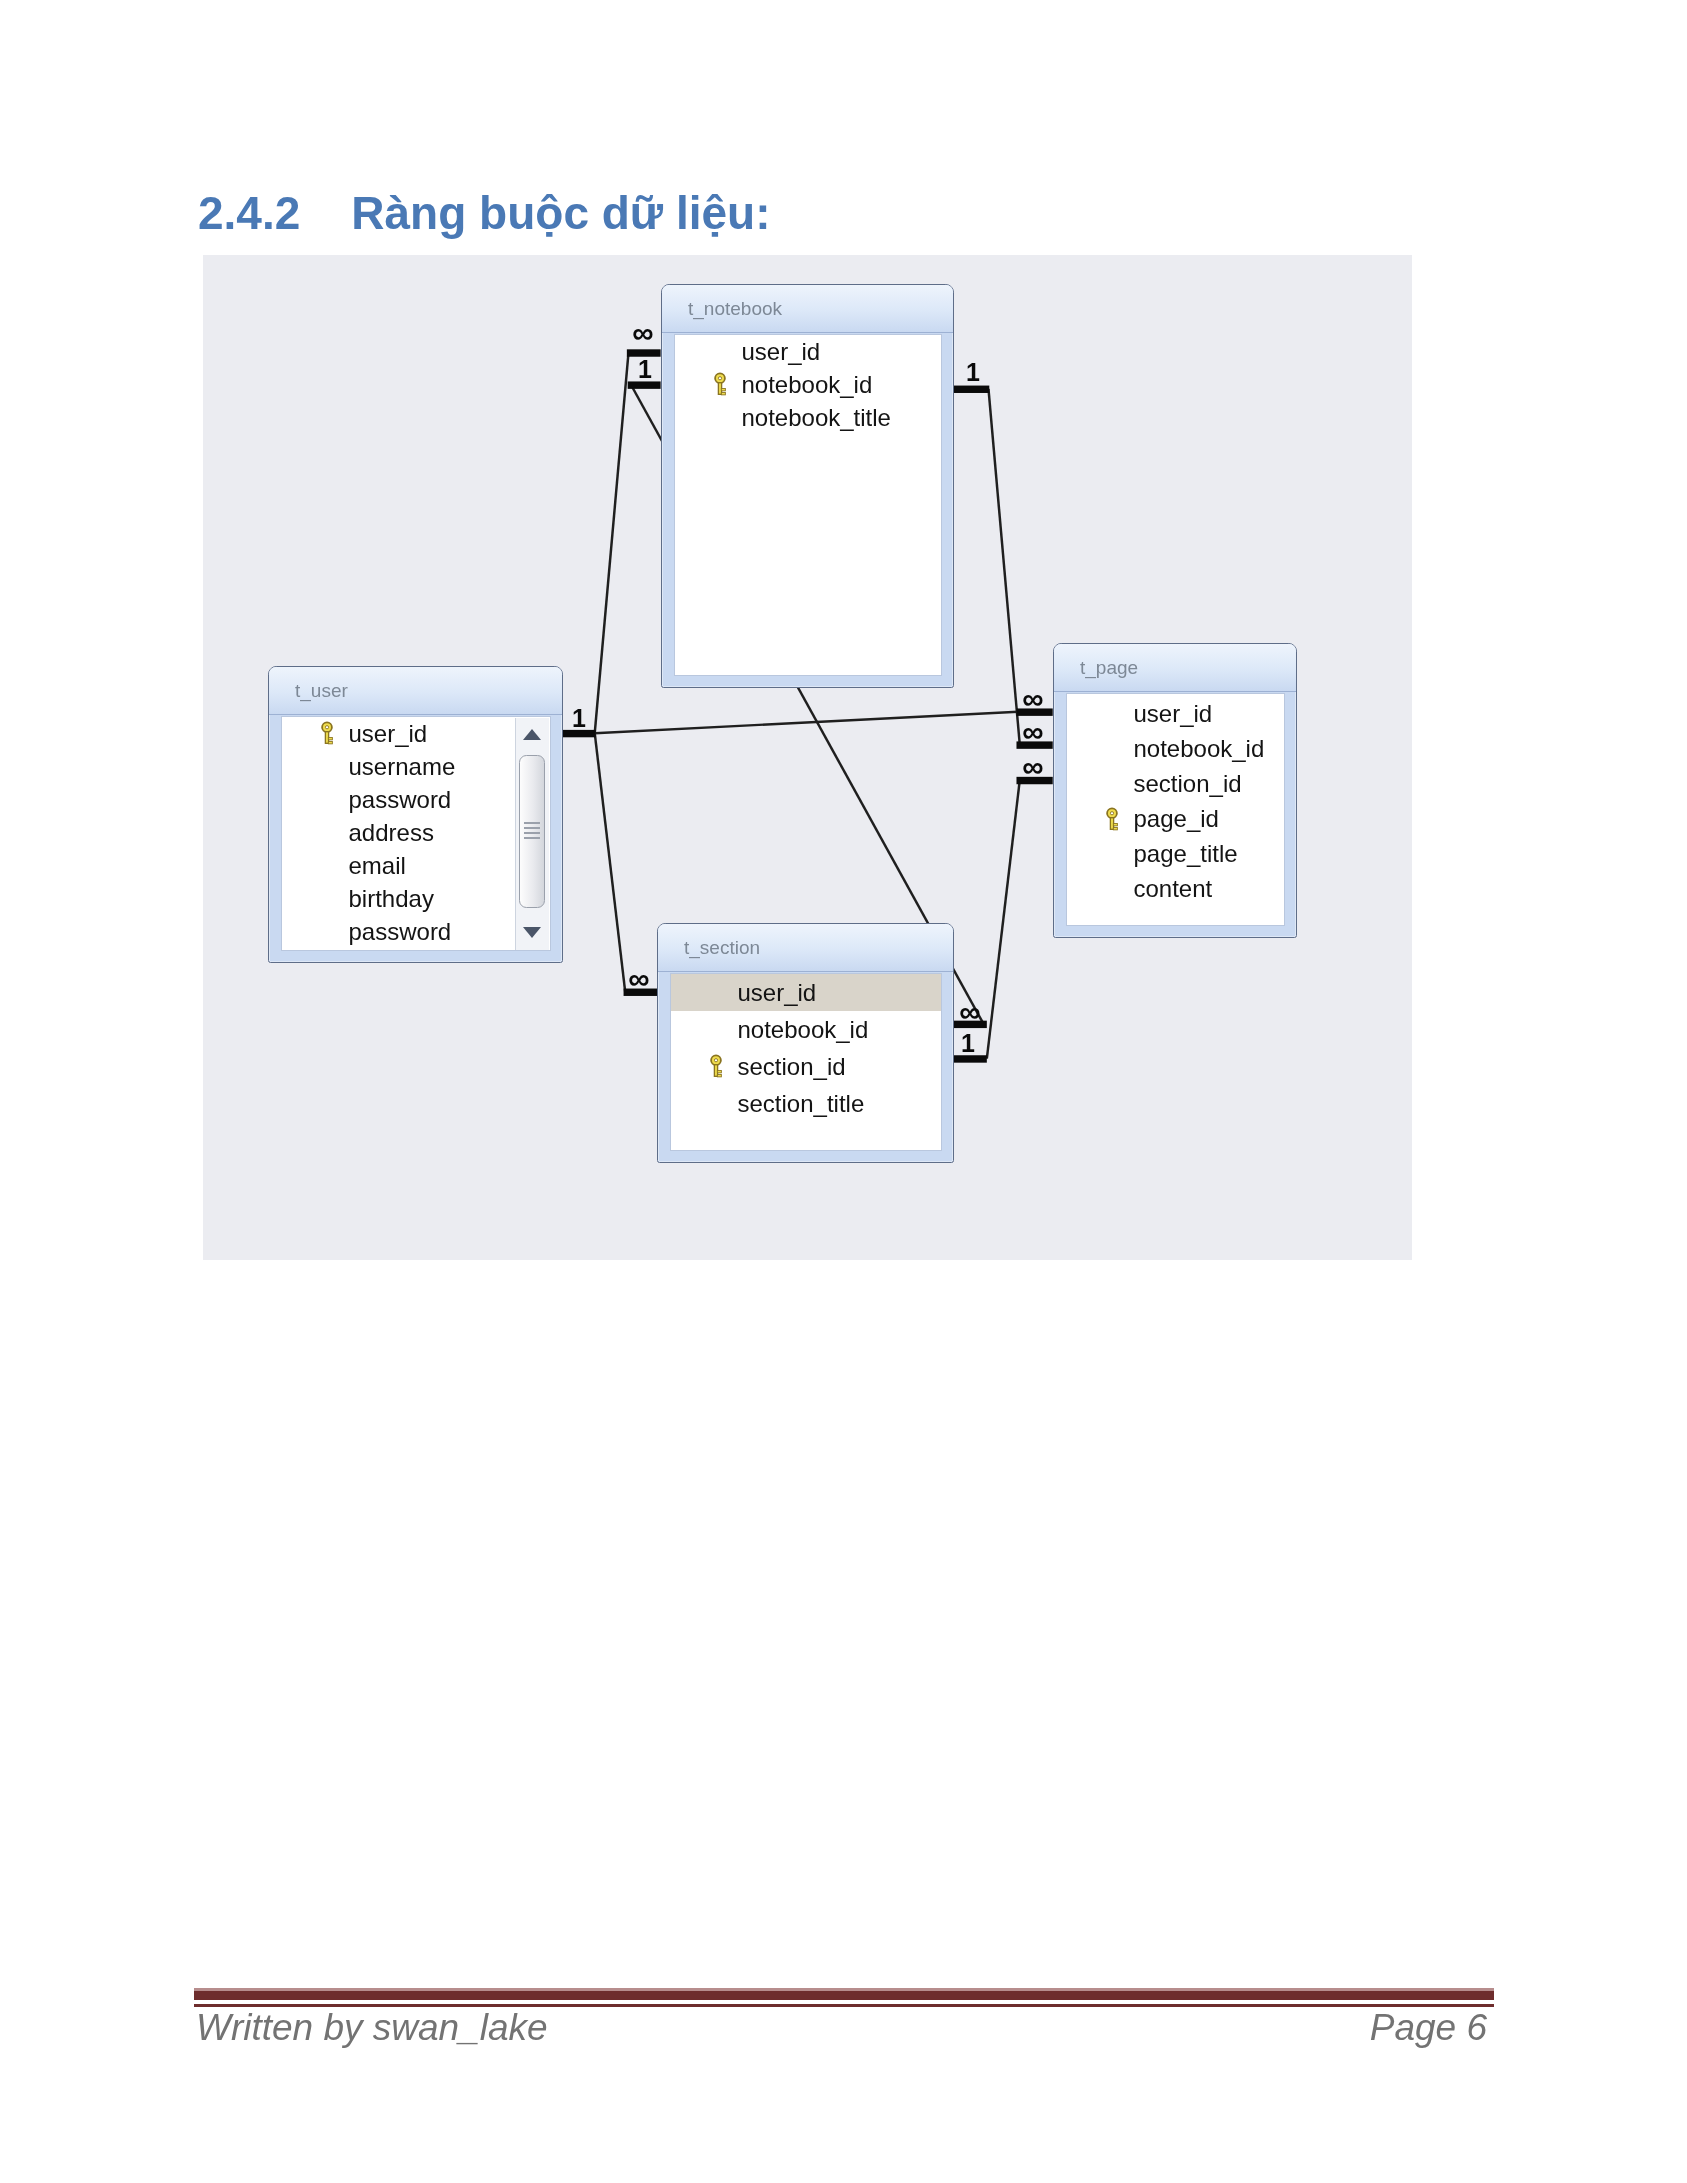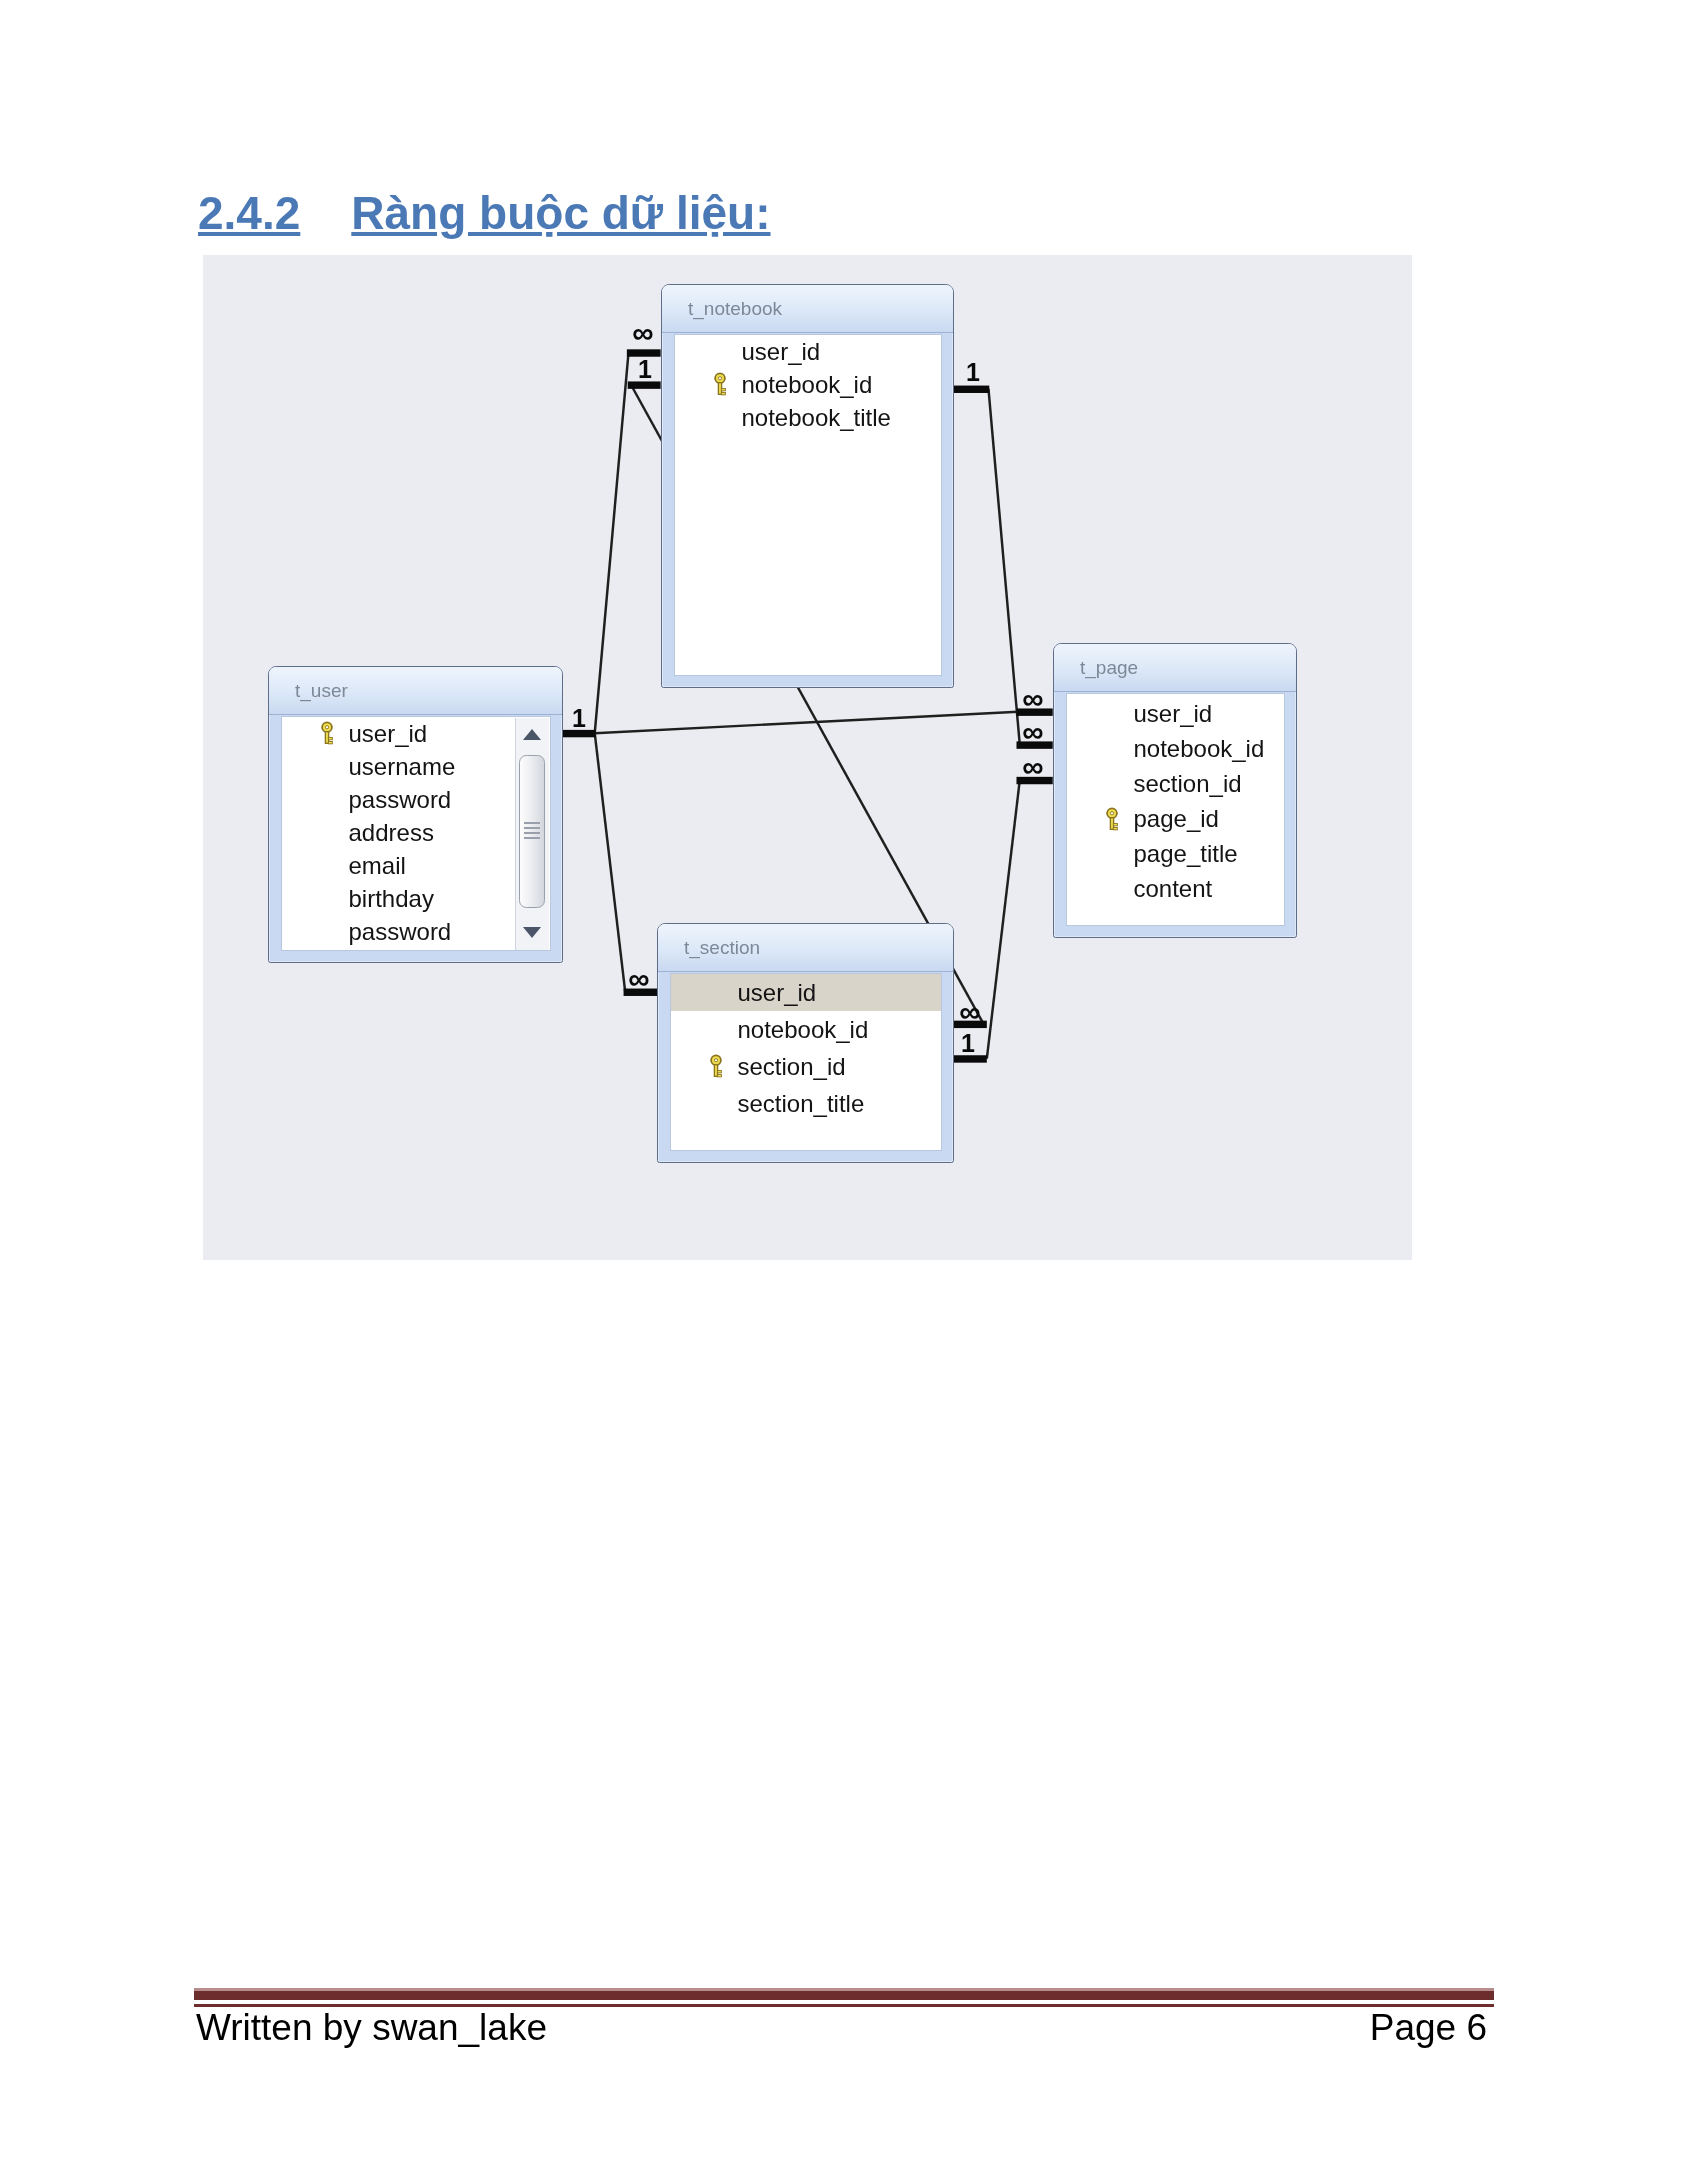--- a/index.html
+++ b/index.html
@@ -6,21 +6,21 @@
   html,body { background:#ffffff; }
   body { font-family:"Liberation Sans", sans-serif; }
 
   .page {
     position:relative; width:1687px; height:2183px; background:#ffffff; overflow:hidden;
   }
 
   
   .heading {
     position:absolute; left:198px; top:186px;
-    font-size:46px; font-weight:bold; color:#4a79b5; letter-spacing:0px;text-decoration:underline;
+    font-size:46px; font-weight:bold; color:#4a79b5; letter-spacing:0px;
   }
   .heading .h-num { margin-right:51px; }
 
   
   .canvas {
     position:absolute; left:203px; top:255px; width:1209px; height:1005px;
     background:#ebecf1;
   }
 
   svg.rel { position:absolute; left:0; top:0; width:1687px; height:2183px; z-index:1; }
@@ -84,21 +84,21 @@
 
   
   .footer-rule { position:absolute; left:194px; top:1988px; width:1300px; }
   .fr-top { height:2.5px; background:#b78d8d; }
   .fr-thick { height:9px; background:#6e2d2d; }
   .fr-gap { height:4.1px; background:#ffffff; }
   .fr-thin { height:3.3px; background:#6e2d2d; }
   .footer-text {
     position:absolute; top:2007px; left:196px; right:200px;
     display:flex; justify-content:space-between;
-    font-size:37px; color:#000000;
+    font-size:37px; font-style:italic; color:#737373;
   }
 </style>
 </head>
 <body>
 
 <div class="page">
 
   <div class="heading">
     <span class="h-num">2.4.2</span><span>Ràng buộc dữ liệu:</span>
   </div>

